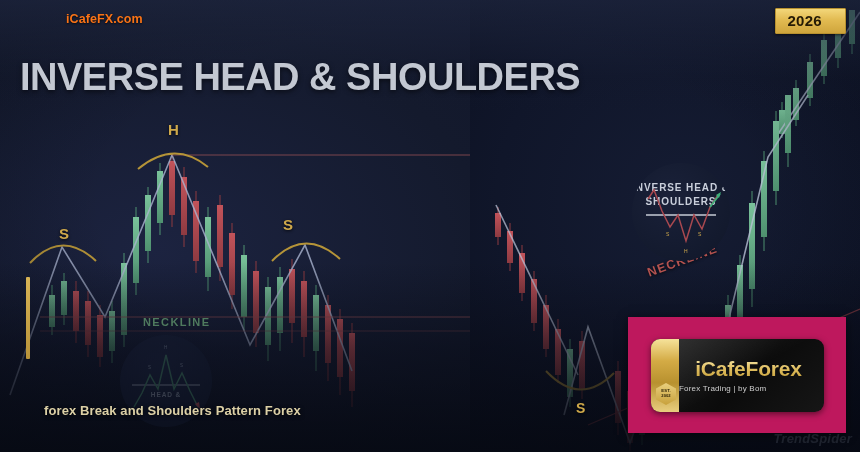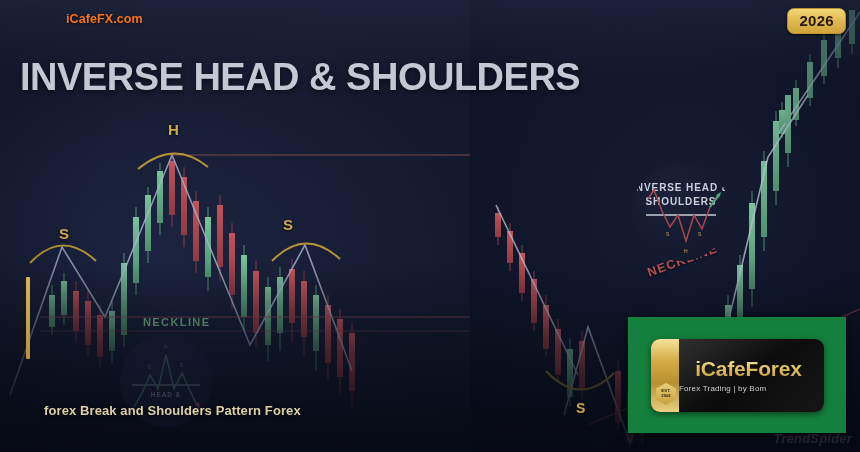--- a/index.html
+++ b/index.html
@@ -66,22 +66,22 @@
     text-shadow: 0 2px 5px rgba(0,0,0,.55);
   }
   #hdr-line2 {
     top: 56px; font-size: 38px; color: #c3c8d2;
     text-shadow: 0 2px 5px rgba(0,0,0,.55);
   }
 
   
   .year-badge {
     position: absolute; right: 14px; top: 8px;
-    padding: 3px 11px 4px 11px;
-    border-radius: 7px;
+    padding: 3px 23px 4px 11px;
+    border-radius: 1px;
     background: linear-gradient(180deg,#f3d77a 0%, #e2bb52 45%, #cfa53c 100%);
     color: #241a05;
     font-size: 15px; font-weight: bold;
     letter-spacing: .3px;
     box-shadow: 0 1px 3px rgba(0,0,0,.6);
     border: 1px solid #b8912f;
   }
 
   
   .plabel {
@@ -139,21 +139,21 @@
     position: absolute; left: 44px; top: 403px;
     color: #dcd0a6; font-size: 13px; font-weight: bold;
     letter-spacing: .1px;
     text-shadow: 0 1px 4px rgba(0,0,0,.9);
   }
 
   
   .logo-frame {
     position: absolute; left: 628px; top: 317px;
     width: 218px; height: 116px;
-    background: #15803d;
+    background: #be185d;
     box-shadow: 0 2px 10px rgba(0,0,0,.55);
   }
   .logo-card {
     position: absolute; left: 23px; top: 22px;
     width: 173px; height: 73px;
     border-radius: 9px;
     background: linear-gradient(135deg,#1a1a1a 0%, #0b0b0b 55%, #161616 100%);
     overflow: hidden;
     box-shadow: 0 2px 6px rgba(0,0,0,.5);
   }

